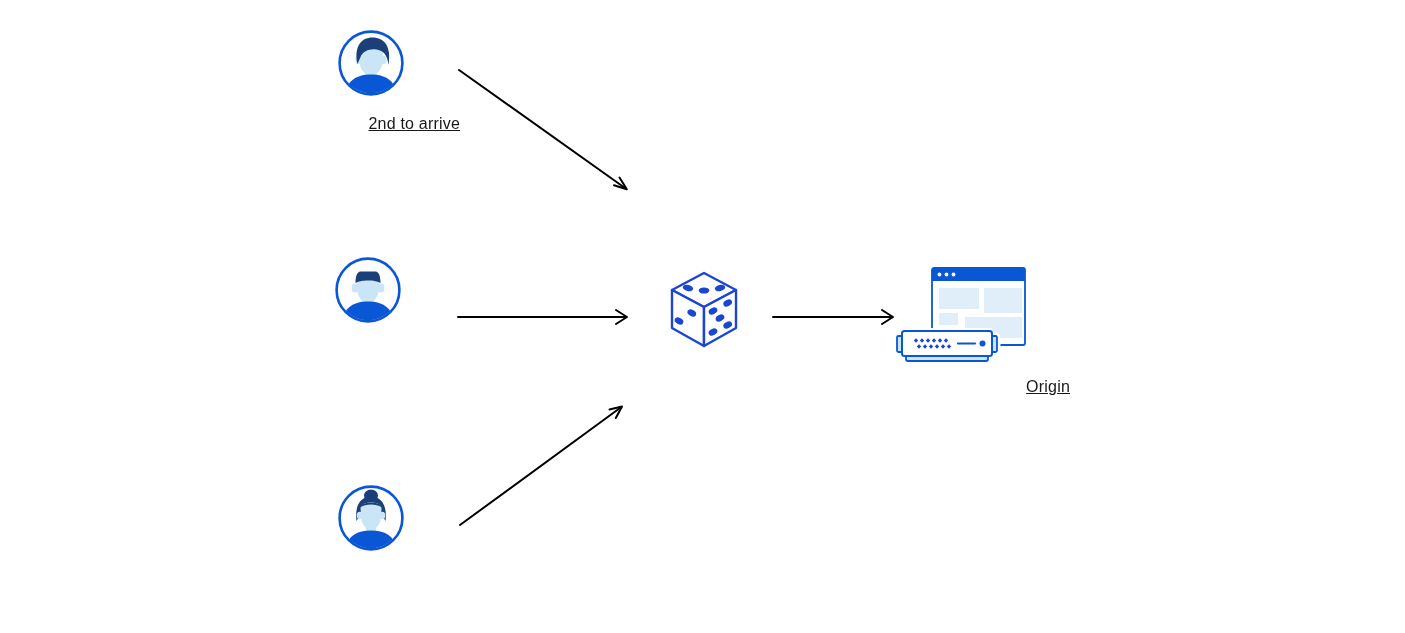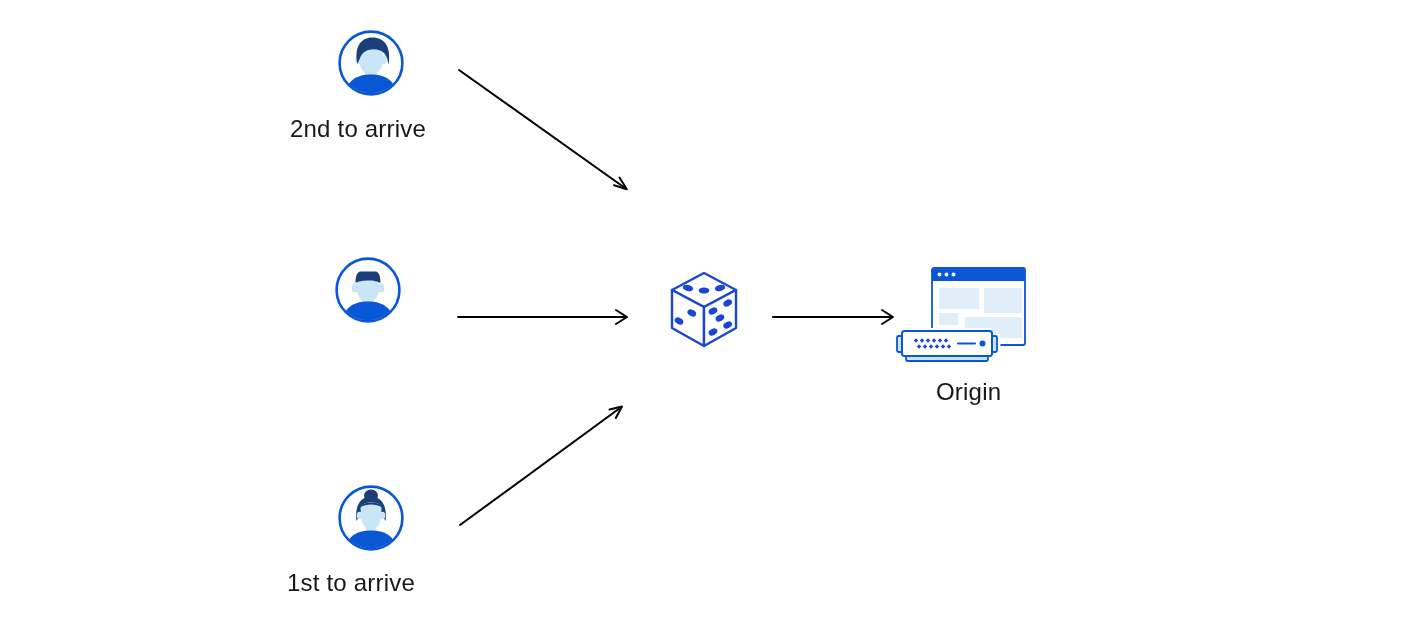--- a/index.html
+++ b/index.html
@@ -17,24 +17,25 @@
     position:relative;
     width:1405px;height:633px;
     background:#ffffff;
     overflow:hidden;
     font-family:"Liberation Sans", sans-serif;
   }
   .abs{position:absolute;}
   .label{
     position:absolute;
     width:170px;
-    text-align:left;
-    font-size:24px;
+    text-align:right;
+    font-size:16px;
     color:var(--ink);
     letter-spacing:.2px;
+    text-decoration:underline;
   }
   svg{display:block;}
   .f-white{fill:#ffffff;}
   .f-blue{fill:var(--primary-blue);}
   .f-navy{fill:var(--navy);}
   .f-sky{fill:var(--sky);}
   .f-skyl{fill:var(--sky-light);}
   .f-dice{fill:var(--dice-blue);}
   .st-blue{stroke:var(--primary-blue);}
   .st-dice{stroke:var(--dice-blue);}
@@ -115,21 +116,20 @@
       <ellipse class="f-navy" cx="35" cy="12.5" rx="7" ry="6"></ellipse>
       <path class="f-navy" d="M20.5,38 C18.5,22 25,13.5 35,13.5 C45,13.5 51.5,22 49.5,38 L45,30 C45,24 41,21 35,21 C29,21 25,24 25,30 Z"></path>
       <rect class="f-sky" x="30" y="38" width="10" height="16"></rect>
       <ellipse class="f-sky" cx="23.5" cy="32.5" rx="2.8" ry="3.8"></ellipse>
       <ellipse class="f-sky" cx="46.5" cy="32.5" rx="2.8" ry="3.8"></ellipse>
       <path class="f-sky" d="M24.5,25.5 C24.5,17 45.5,17 45.5,25.5 L45,33.5 C44.5,41.5 40.5,46.5 35,46.5 C29.5,46.5 25.5,41.5 25,33.5 Z"></path>
       <path class="f-navy" d="M24.8,24 C24.8,18 45.2,18 45.2,24 C41,20.5 29,20.5 24.8,24 Z"></path>
       <path class="f-blue" d="M9,71 C9,54 20,47.5 35,47.5 C50,47.5 61,54 61,71 Z"></path>
     </g>
   </svg>
-  <div class="label" style="left:287px;top:569px;">1st to arrive</div>
 
   <svg class="abs" style="left:669px;top:271px;" width="70" height="78" viewBox="0 0 70 78">
     <g class="st-dice" fill="#ffffff" stroke-width="2.4" stroke-linejoin="round">
       <path d="M35,2 L67,19 L35,36 L3,19 Z"></path>
       <path d="M3,19 L35,36 L35,75 L3,57 Z"></path>
       <path d="M35,36 L67,19 L67,57 L35,75 Z"></path>
     </g>
     <g class="f-dice">
       <ellipse cx="19" cy="17" rx="5.3" ry="3.1" transform="rotate(12 19 17)"></ellipse>
       <ellipse cx="35" cy="19.5" rx="5.3" ry="3.1"></ellipse>
@@ -176,15 +176,15 @@
         <path d="M30,84.3 L32.2,86.5 L30,88.7 L27.8,86.5 Z"></path>
         <path d="M36,84.3 L38.2,86.5 L36,88.7 L33.8,86.5 Z"></path>
         <path d="M42,84.3 L44.2,86.5 L42,88.7 L39.8,86.5 Z"></path>
         <path d="M48,84.3 L50.2,86.5 L48,88.7 L45.8,86.5 Z"></path>
         <path d="M54,84.3 L56.2,86.5 L54,88.7 L51.8,86.5 Z"></path>
       </g>
       <line class="st-blue" x1="63" y1="83.5" x2="80" y2="83.5" stroke-width="2.2" stroke-linecap="round"></line>
       <circle class="f-blue" cx="87.5" cy="83.5" r="3"></circle>
     </g>
   </svg>
-  <div class="label" style="left:936px;top:378px;">Origin</div>
+  <div class="label" style="left:900px;top:378px;">Origin</div>
 
 </div>
 
 </body></html>

